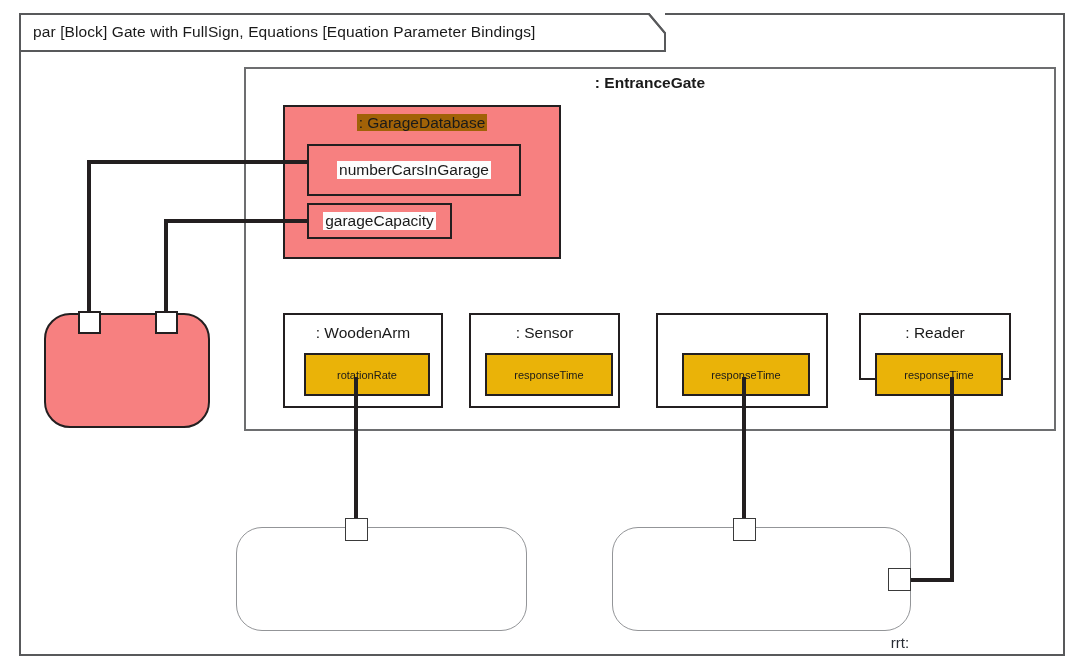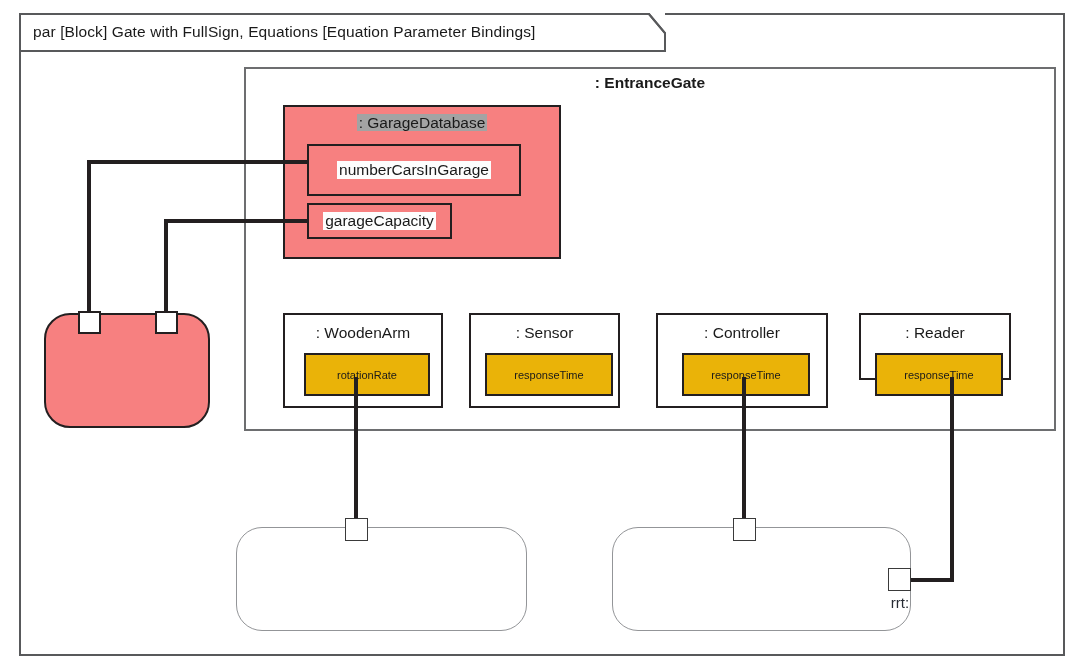--- a/index.html
+++ b/index.html
@@ -78,21 +78,21 @@
   }
   #garage-database-title {
     left: 283px; top: 114px;
     width: 278px;
     text-align: center;
     font-size: 15.5px;
     color: #1a1a1a;
     z-index: 6;
   }
   #garage-database-title span {
-    background: #a3a3a3;
+    background: #a16207;
     padding: 0 2px;
   }
   .param-box {
     background: #F78080;
     border: 2px solid #231f20;
     display: flex;
     align-items: center;
     justify-content: center;
     z-index: 6;
   }
@@ -172,20 +172,21 @@
     z-index: 7;
   }
   .port.thin { border: 1.6px solid #3a3a3a; }
   .port-label {
     position: absolute;
     font-size: 15px;
     color: #262b33;
     white-space: nowrap;
     z-index: 7;
     text-align: center;
+    margin-top: 40px;
   }
 
   
   #connectors { left: 0; top: 0; width: 1080px; height: 672px; z-index: 5; pointer-events: none; }
 </style>
 </head>
 <body>
 
 <div id="canvas">
 
@@ -235,21 +236,20 @@
     <div class="part-title">: WoodenArm</div>
     <div class="part-param">rotationRate</div>
   </div>
 
   <div class="abs part-block" id="block-sensor">
     <div class="part-title">: Sensor</div>
     <div class="part-param">responseTime</div>
   </div>
 
   <div class="abs part-block" id="block-controller">
-    <div class="part-title">: Controller</div>
     <div class="part-param">responseTime</div>
   </div>
 
   <div class="abs part-block" id="block-reader">
     <div class="part-title">: Reader</div>
     <div class="part-param">responseTime</div>
   </div>
 
   <div class="abs constraint-block red" id="constraint-garagecapacity"></div>
   <div class="abs constraint-text" style="left:44px; top:332px; width:166px;">

